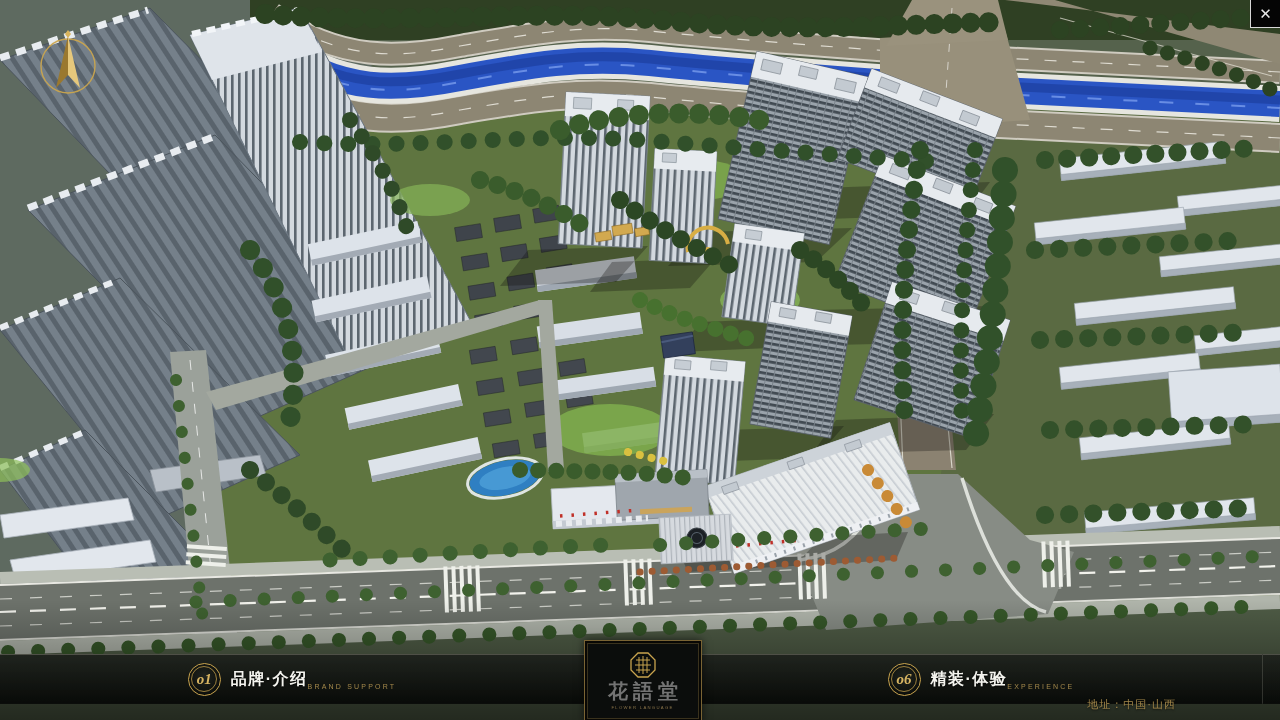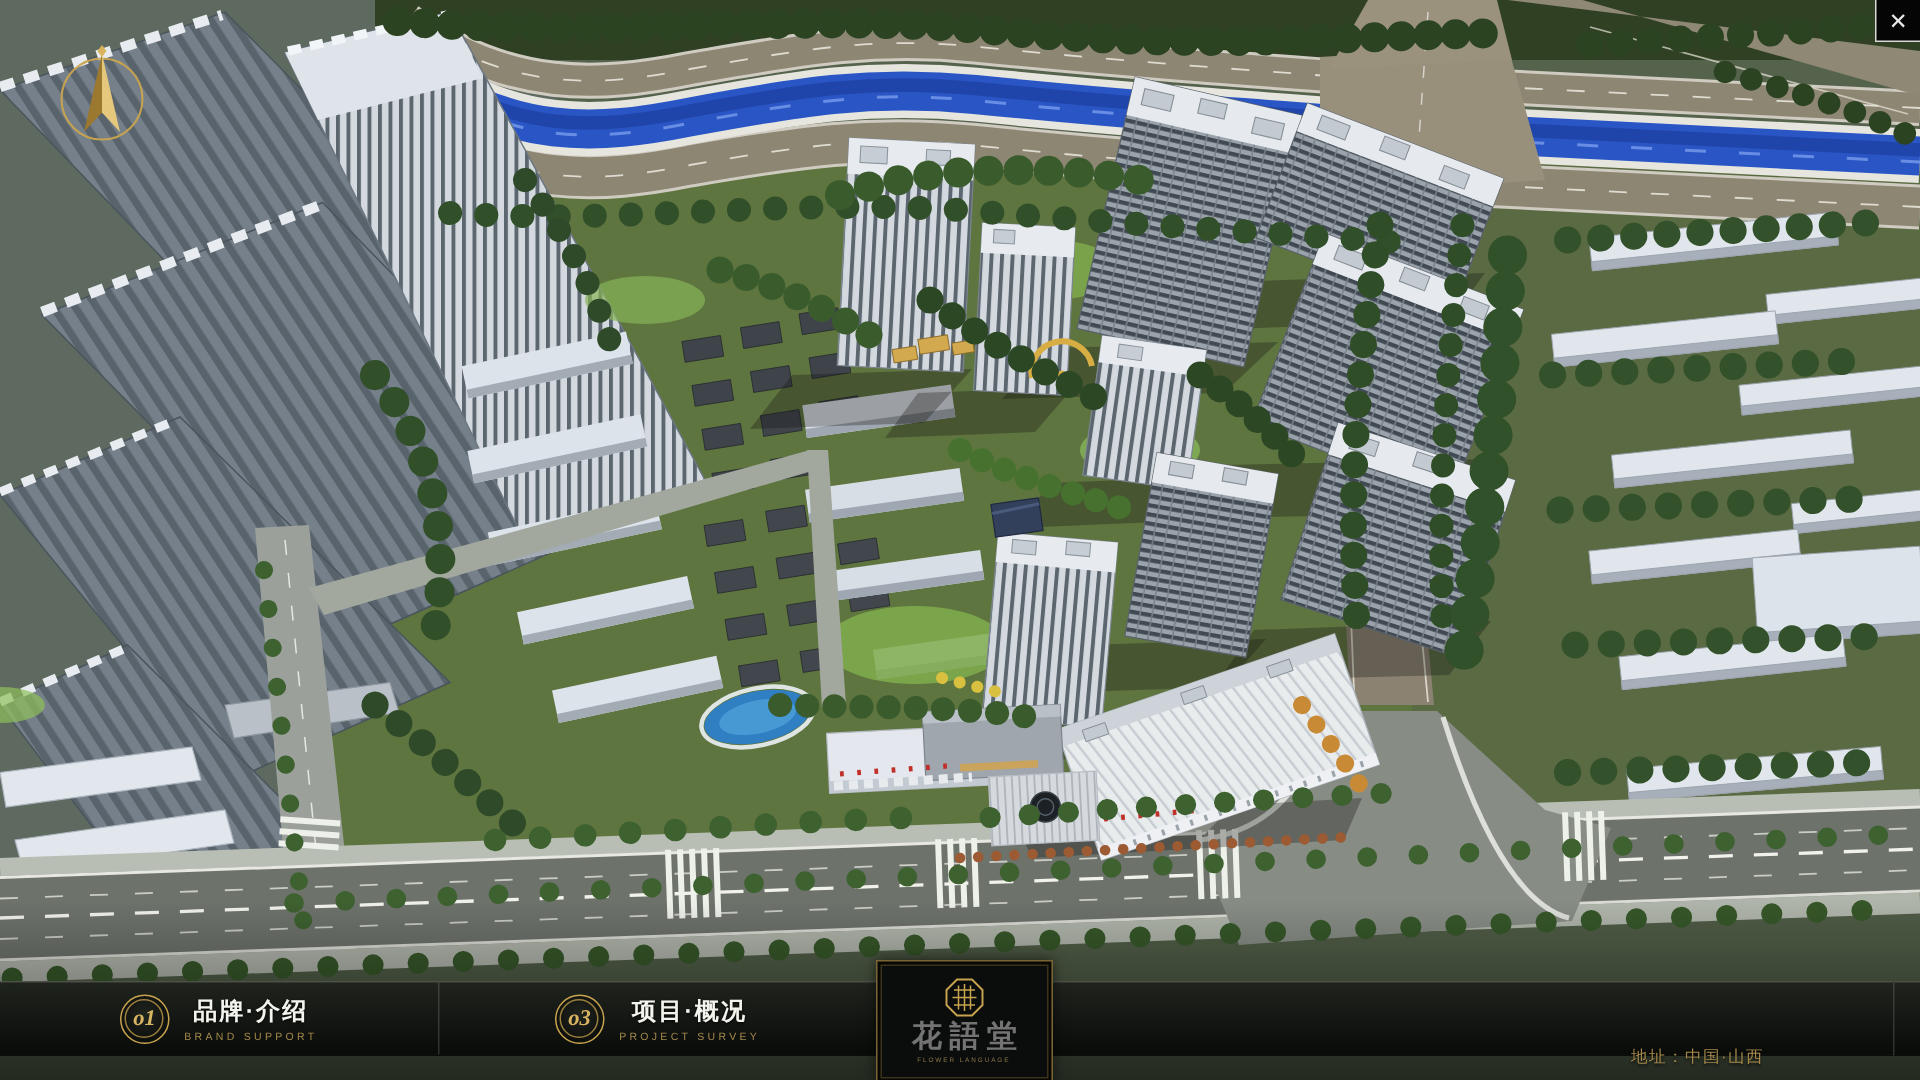--- a/index.html
+++ b/index.html
@@ -22,21 +22,21 @@
   .nav-item{flex:1;display:flex;align-items:center;justify-content:center;gap:10px;
     border-left:1px solid rgba(165,165,148,.25);cursor:pointer;}
   .nav-item:first-child{border-left:none;}
   .badge{position:relative;width:31px;height:31px;border-radius:50%;flex:0 0 31px;
     border:1px solid #c9a44e;display:flex;align-items:center;justify-content:center;
     background:radial-gradient(circle at 50% 40%,#20241f 0%,#0b0d0a 80%);}
   .badge::before{content:"";position:absolute;inset:2.5px;border-radius:50%;
     border:1px solid rgba(201,164,78,.75);}
   .badge span{font-family:"Liberation Serif",serif;font-style:italic;font-weight:bold;
     font-size:15px;color:#d8b562;line-height:1;}
-  .labels{display:flex;flex-direction:column;align-items:center;}
+  .labels{display:flex;flex-direction:row;align-items:flex-end;}
   .zh{font-size:16px;font-weight:bold;color:#f4f4ef;letter-spacing:1.5px;white-space:nowrap;
     text-shadow:0 1px 2px rgba(0,0,0,.8);}
   .en{font-size:7px;color:#a5894b;letter-spacing:2.2px;margin-top:3px;white-space:nowrap;}
 
   
   .logo-panel{position:absolute;left:584px;top:640px;width:116px;height:80px;z-index:25;
     background:#0b0d0c;border:1px solid #7a6434;cursor:pointer;
     box-shadow:inset 0 0 0 2px rgba(0,0,0,.85),inset 0 0 0 3px rgba(201,164,78,.25),0 0 8px rgba(0,0,0,.6);
     display:flex;flex-direction:column;align-items:center;justify-content:center;gap:3px;}
   .logo-zh{font-family:"Liberation Serif",serif;font-weight:bold;font-size:20px;
@@ -443,44 +443,44 @@
 <div class="nav-seg nav-left">
   <div class="nav-item">
     <div class="badge">
         <span>o1</span>
       </div>
     <div class="labels">
         <div class="zh">品牌·介绍</div>
       <div class="en">BRAND SUPPORT</div>
       </div>
   </div>
-  <div class="nav-item">
-    <div class="badge">
-        <span>o3</span>
-      </div>
-    <div class="labels">
-        <div class="zh">项目·概况</div>
-      <div class="en">PROJECT SURVEY</div>
-      </div>
-  </div>
 </div>
 
 <div class="logo-panel">
   <svg width="26" height="26" viewBox="0 0 26 26">
     <polygon points="8,1 18,1 25,8 25,18 18,25 8,25 1,18 1,8" fill="none" stroke="#c9a44e" stroke-width="1.3"></polygon>
     <g stroke="#c9a44e" stroke-width="1">
       <line x1="6" y1="8" x2="20" y2="8"></line>
         <line x1="5" y1="13" x2="21" y2="13"></line>
         <line x1="6" y1="18" x2="20" y2="18"></line>
       <line x1="9" y1="5" x2="9" y2="21"></line>
         <line x1="13" y1="4" x2="13" y2="22"></line>
         <line x1="17" y1="5" x2="17" y2="21"></line>
     </g>
   </svg>
   <div class="logo-zh">花語堂</div>
   <div class="logo-en">FLOWER LANGUAGE</div>
 </div>
 
 <div class="nav-seg nav-right">
+  <div class="nav-item">
+    <div class="badge">
+        <span>o6</span>
+      </div>
+    <div class="labels">
+        <div class="zh">精装·体验</div>
+      <div class="en">EXPERIENCE</div>
+      </div>
+  </div>
 </div>
 <div class="nav-seg nav-cap"></div>
 
 <div class="address">地址：中国·山西</div>
 
 </body></html>

